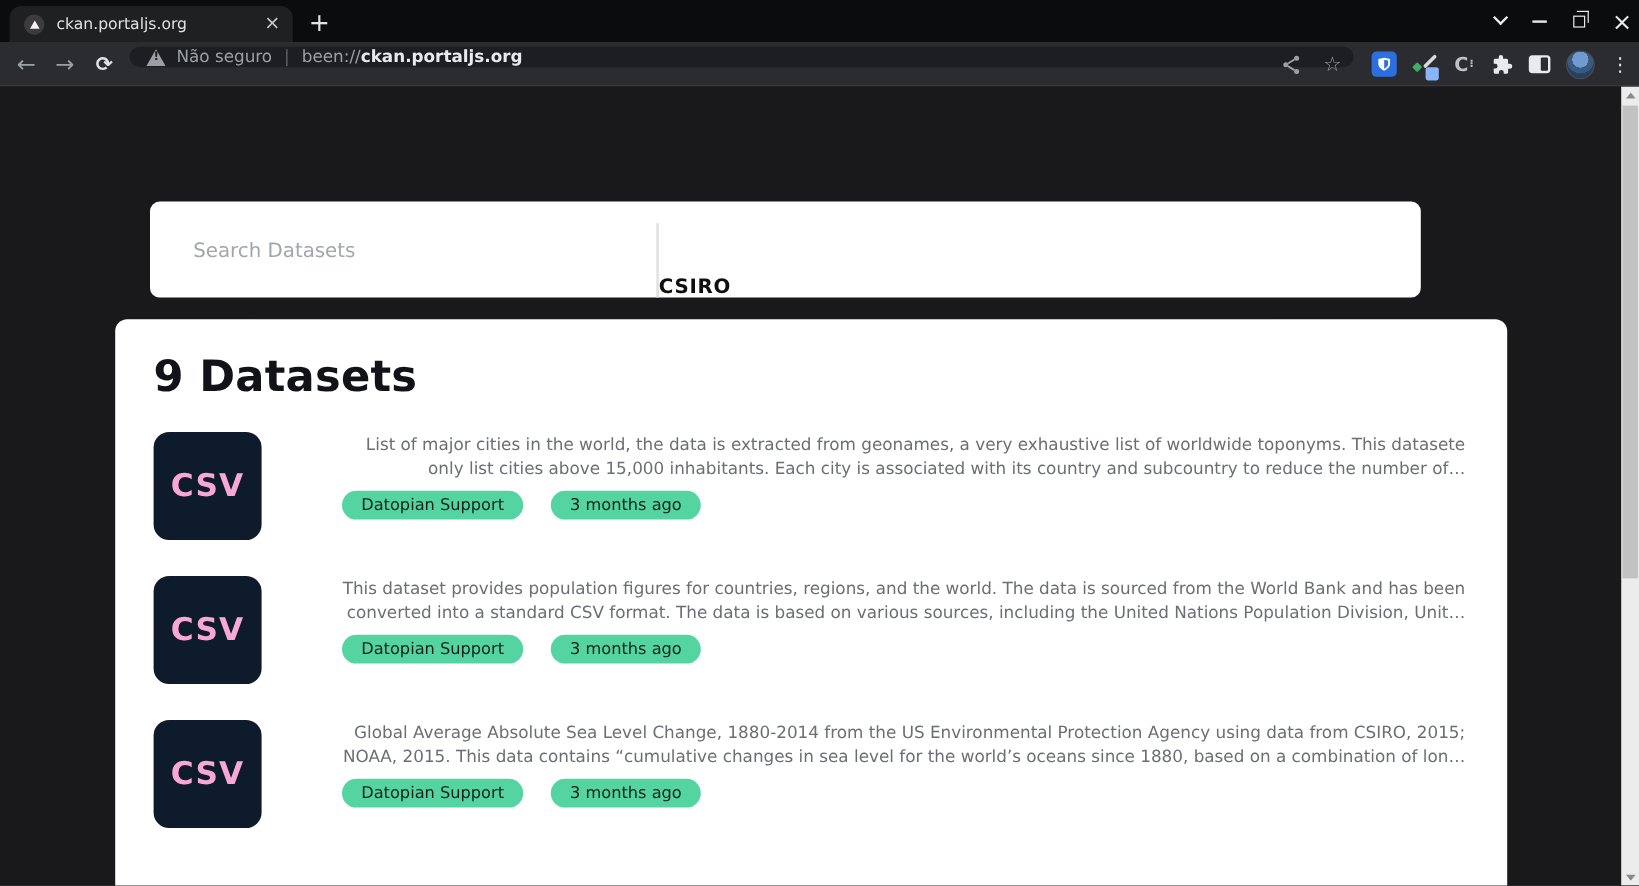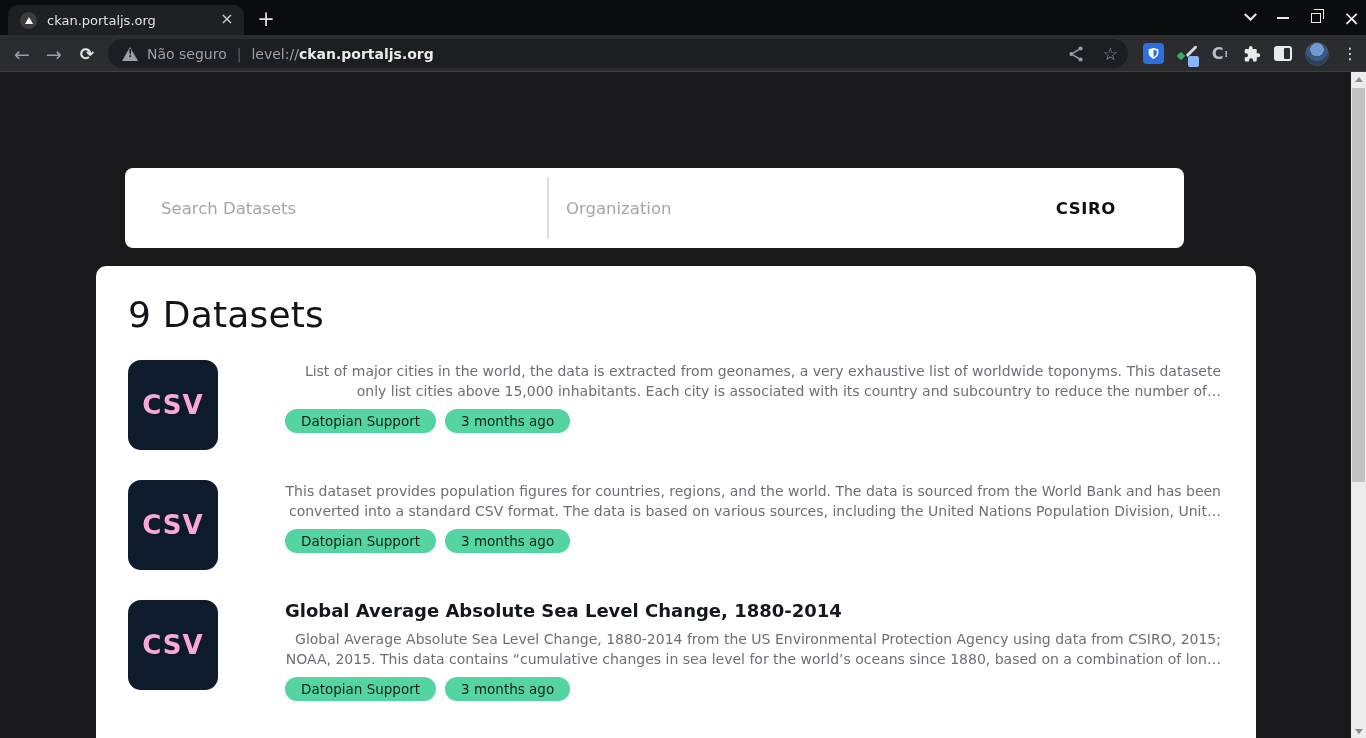--- a/index.html
+++ b/index.html
@@ -24,21 +24,21 @@
   .restore { width:10px; height:10px; border:1.5px solid #e8eaed; position:relative; background:#0b0c0e; }
   .restore::before { content:""; position:absolute; left:2px; top:-5px; width:9px; height:9px;
     border-top:1.5px solid #e8eaed; border-right:1.5px solid #e8eaed; }
   .winclose { color:#e8eaed; font-size:20px; line-height:18px; }
 
   .toolbar { position:absolute; left:0; top:35px; width:1366px; height:37px; background:#2b2c2f;
     border-bottom:1px solid #3e3f42; }
   .navbtn { position:absolute; top:6px; width:26px; height:26px; display:flex; align-items:center;
     justify-content:center; color:#9aa0a6; font-size:19px; }
   .navbtn.reload { color:#e2e4e7; font-size:17px; font-weight:bold; }
-  .omnibox { position:absolute; left:108px; top:4px; width:1020px; height:29px; background:#1d1e21;
+  .omnibox { position:absolute; left:108px; top:4px; width:1020px; height:17px; background:#1d1e21;
     border-radius:15px; display:flex; align-items:center; padding-left:14px; color:#9aa0a6; font-size:14px; }
   .warn-tri { width:0; height:0; border-left:8px solid transparent; border-right:8px solid transparent;
     border-bottom:14px solid #9aa0a6; position:relative; margin-right:9px; }
   .warn-tri::after { content:"!"; position:absolute; left:-2px; top:1px; color:#1d1e21; font-size:10px; font-weight:bold; }
   .url-div { color:#5f6368; margin:0 10px; font-size:14px; }
   .url-host { color:#e8eaed; font-weight:bold; }
   .omni-icons { position:absolute; right:10px; top:0; height:29px; display:flex; align-items:center; gap:18px; }
   .ext-row { position:absolute; right:8px; top:3px; height:31px; display:flex; align-items:center; gap:13px; }
   .bw { width:21px; height:21px; background:#2e6fe0; border-radius:4px; display:flex; align-items:center; justify-content:center; }
   .dropper { position:relative; width:22px; height:22px; }
@@ -54,45 +54,45 @@
     background:radial-gradient(circle at 50% 30%, #6f9bd1 0 35%, #3b5a82 36% 60%, #27415f 61%); border:1px solid #4a4b4e; }
   .kebab { color:#dfe1e5; font-size:16px; letter-spacing:0; }
   .star { color:#9aa0a6; font-size:17px; }
   .share-svg { stroke:#9aa0a6; fill:none; stroke-width:1.6; }
   .share-svg circle { fill:#9aa0a6; stroke:none; }
 
   
   .page { position:absolute; left:0; top:72px; width:1366px; height:666px; background:#19191b; overflow:hidden; }
 
   .search-card { position:absolute; left:125px; top:96px; width:1059px; height:80px; background:#ffffff;
-    border-radius:8px; display:flex; align-items:center; }
+    border-radius:8px; display:flex; align-items:flex-end; }
   .sfield { height:100%; display:flex; align-items:center; }
   .sfield input { border:none; outline:none; width:100%; font-size:16.5px; color:#222;
     font-family:"DejaVu Sans","Liberation Sans",sans-serif; background:transparent; }
   .sfield input::placeholder { color:#a1a6ad; opacity:1; }
   .f1 { width:422px; padding-left:36px; }
   .f2 { width:249px; padding-left:18px; }
   .f3 { flex:1; padding-left:17px; }
   .vdiv { width:1px; height:62px; background:#dcdcdc; }
   .search-btn { border:none; background:none; font-family:"DejaVu Sans","Liberation Sans",sans-serif;
     font-size:16.5px; font-weight:bold; letter-spacing:0.6px; color:#0f0f0f; margin-right:68px; cursor:pointer; }
 
   .content-card { position:absolute; left:96px; top:194px; width:1160px; height:620px; background:#ffffff;
     border-radius:10px; padding:28px 32px 0 32px; }
-  .heading { font-size:36px; font-weight:normal; color:#111318; letter-spacing:0.2px; margin-bottom:25px; }
+  .heading { font-size:36px; font-weight:bold; color:#111318; letter-spacing:0.2px; margin-bottom:25px; }
 
   .ds-row { display:flex; margin-bottom:30px; }
   .csv-chip { flex:0 0 auto; width:90px; height:90px; background:#0e1b2d; border-radius:13px;
     display:flex; align-items:center; justify-content:center; }
   .csv-chip span { color:#f9a8d4; font-size:26px; font-weight:bold; letter-spacing:1px; }
   .ds-body { margin-left:67px; max-width:936px; padding-top:1px; }
   .ds-title { font-size:18px; font-weight:bold; color:#14171d; line-height:20px; margin-bottom:8px; cursor:pointer; }
   .ds-desc { font-size:14px; color:#6b6f75; line-height:20px; display:-webkit-box; -webkit-line-clamp:2;
     -webkit-box-orient:vertical; overflow:hidden; margin-bottom:8px;text-align:right; }
-  .badges { display:flex; gap:9px; }
+  .badges { display:flex; gap:23px; }
   .badge { background:#53d4a1; color:#15201b; font-size:13.5px; line-height:24px; height:24px;
     padding:0 16px; border-radius:999px; white-space:nowrap; }
 
   
   .scrollbar { position:absolute; right:0; top:0; width:15px; height:666px; background:#ececec; }
   .sb-arrow { position:absolute; left:0; width:15px; height:14px; display:flex; align-items:center; justify-content:center; }
   .sb-up { top:0; } .sb-down { bottom:0; }
   .tri-up { width:0; height:0; border-left:4px solid transparent; border-right:4px solid transparent; border-bottom:5px solid #8a8a8a; }
   .tri-down { width:0; height:0; border-left:4px solid transparent; border-right:4px solid transparent; border-top:5px solid #8a8a8a; }
   .sb-thumb { position:absolute; left:1px; top:16px; width:13px; height:394px; background:#c2c2c2; }
@@ -117,21 +117,21 @@
 
 <div class="toolbar">
   <div class="navbtn" style="left:9px">←</div>
   <div class="navbtn" style="left:41px">→</div>
   <div class="navbtn reload" style="left:74px">⟳</div>
 
   <div class="omnibox">
     <div class="warn-tri"></div>
     <span>Não seguro</span>
     <span class="url-div">|</span>
-    <span>level://</span>
+    <span>been://</span>
       <span class="url-host">ckan.portaljs.org</span>
     <div class="omni-icons">
       <svg class="share-svg" width="18" height="18" viewBox="0 0 18 18">
         <circle cx="13.5" cy="3.5" r="2.1"></circle>
           <circle cx="4.5" cy="9" r="2.1"></circle>
           <circle cx="13.5" cy="14.5" r="2.1"></circle>
         <line x1="6.3" y1="7.9" x2="11.7" y2="4.6"></line>
           <line x1="6.3" y1="10.1" x2="11.7" y2="13.4"></line>
       </svg>
       <span class="star">☆</span>
@@ -163,23 +163,20 @@
 </div>
 
 <div class="page">
 
   <div class="search-card">
     <div class="sfield f1">
       <input type="text" placeholder="Search Datasets" style="">
     </div>
     <div class="vdiv"></div>
     <div class="vdiv"></div>
-    <div class="sfield f3">
-      <input type="text" placeholder="Organization" style="">
-    </div>
     <button class="search-btn">CSIRO</button>
   </div>
 
   <div class="content-card">
     <div class="heading">9 Datasets</div>
     <div id="dataset-list">
   <div class="ds-row">
     <div class="csv-chip">
       <span>CSV</span>
     </div>
@@ -203,21 +200,20 @@
               <span class="badge">3 months ago</span>
             </div>
     </div>
   </div>
 
   <div class="ds-row">
     <div class="csv-chip">
       <span>CSV</span>
     </div>
     <div class="ds-body">
-      <div class="ds-title">Global Average Absolute Sea Level Change, 1880-2014</div>
       <div class="ds-desc">Global Average Absolute Sea Level Change, 1880-2014 from the US Environmental Protection Agency using data from CSIRO, 2015; NOAA, 2015. This data contains “cumulative changes in sea level for the world’s oceans since 1880, based on a combination of lon…</div>
       <div class="badges">
               <span class="badge">Datopian Support</span>
               <span class="badge">3 months ago</span>
             </div>
     </div>
   </div>
 
 </div>
   </div>

